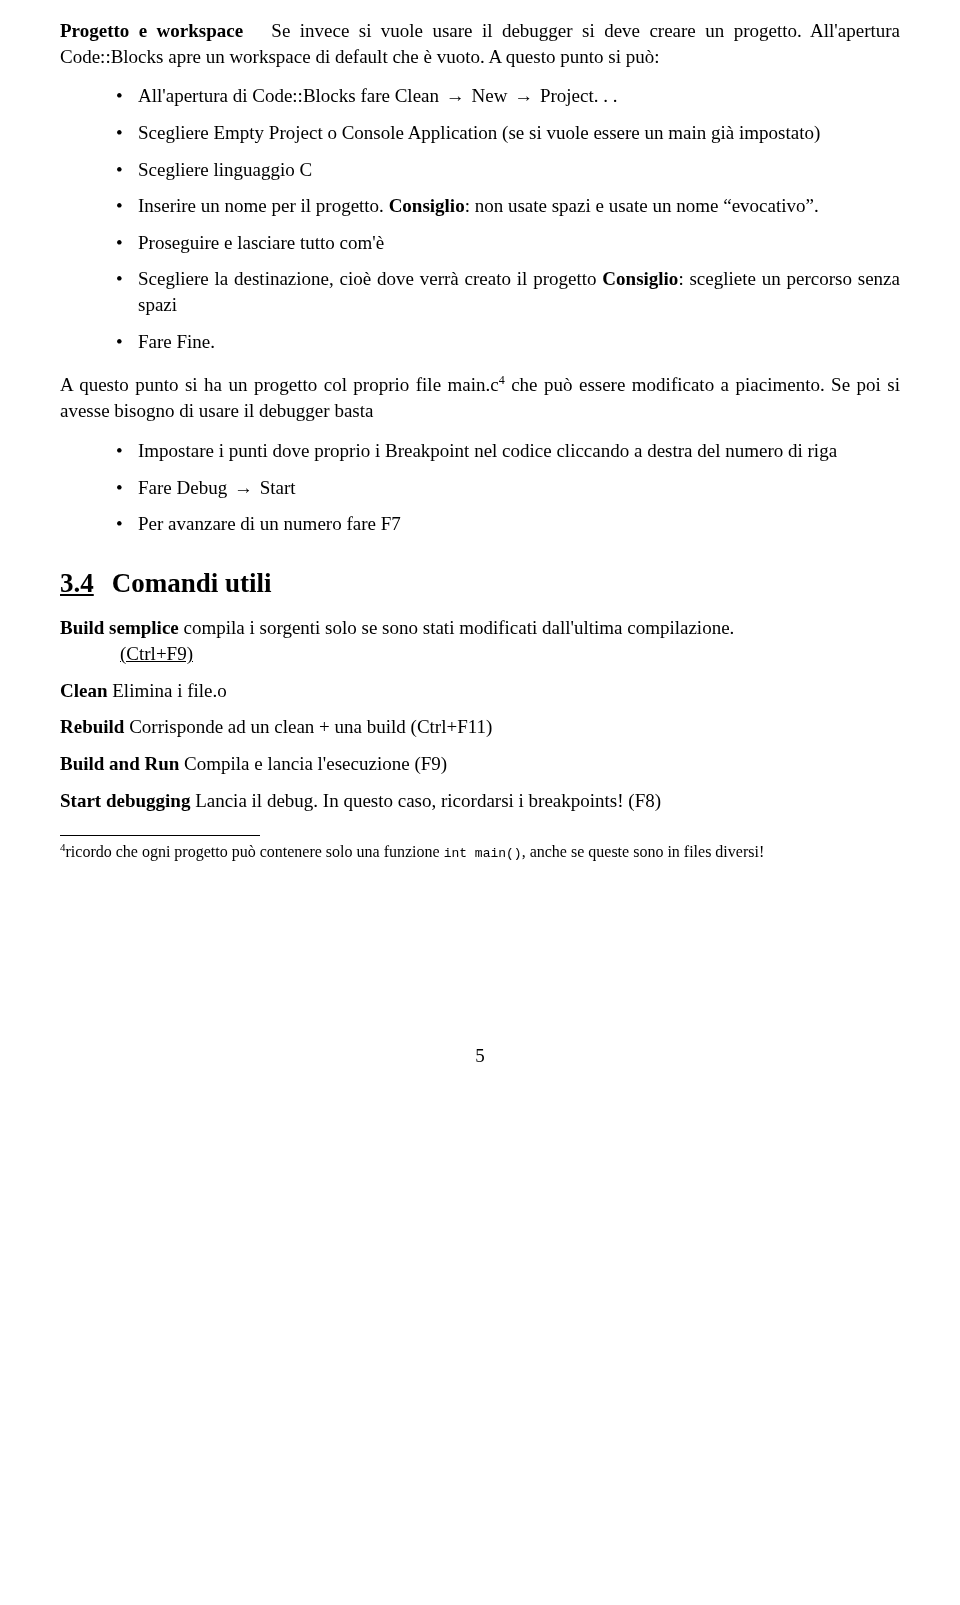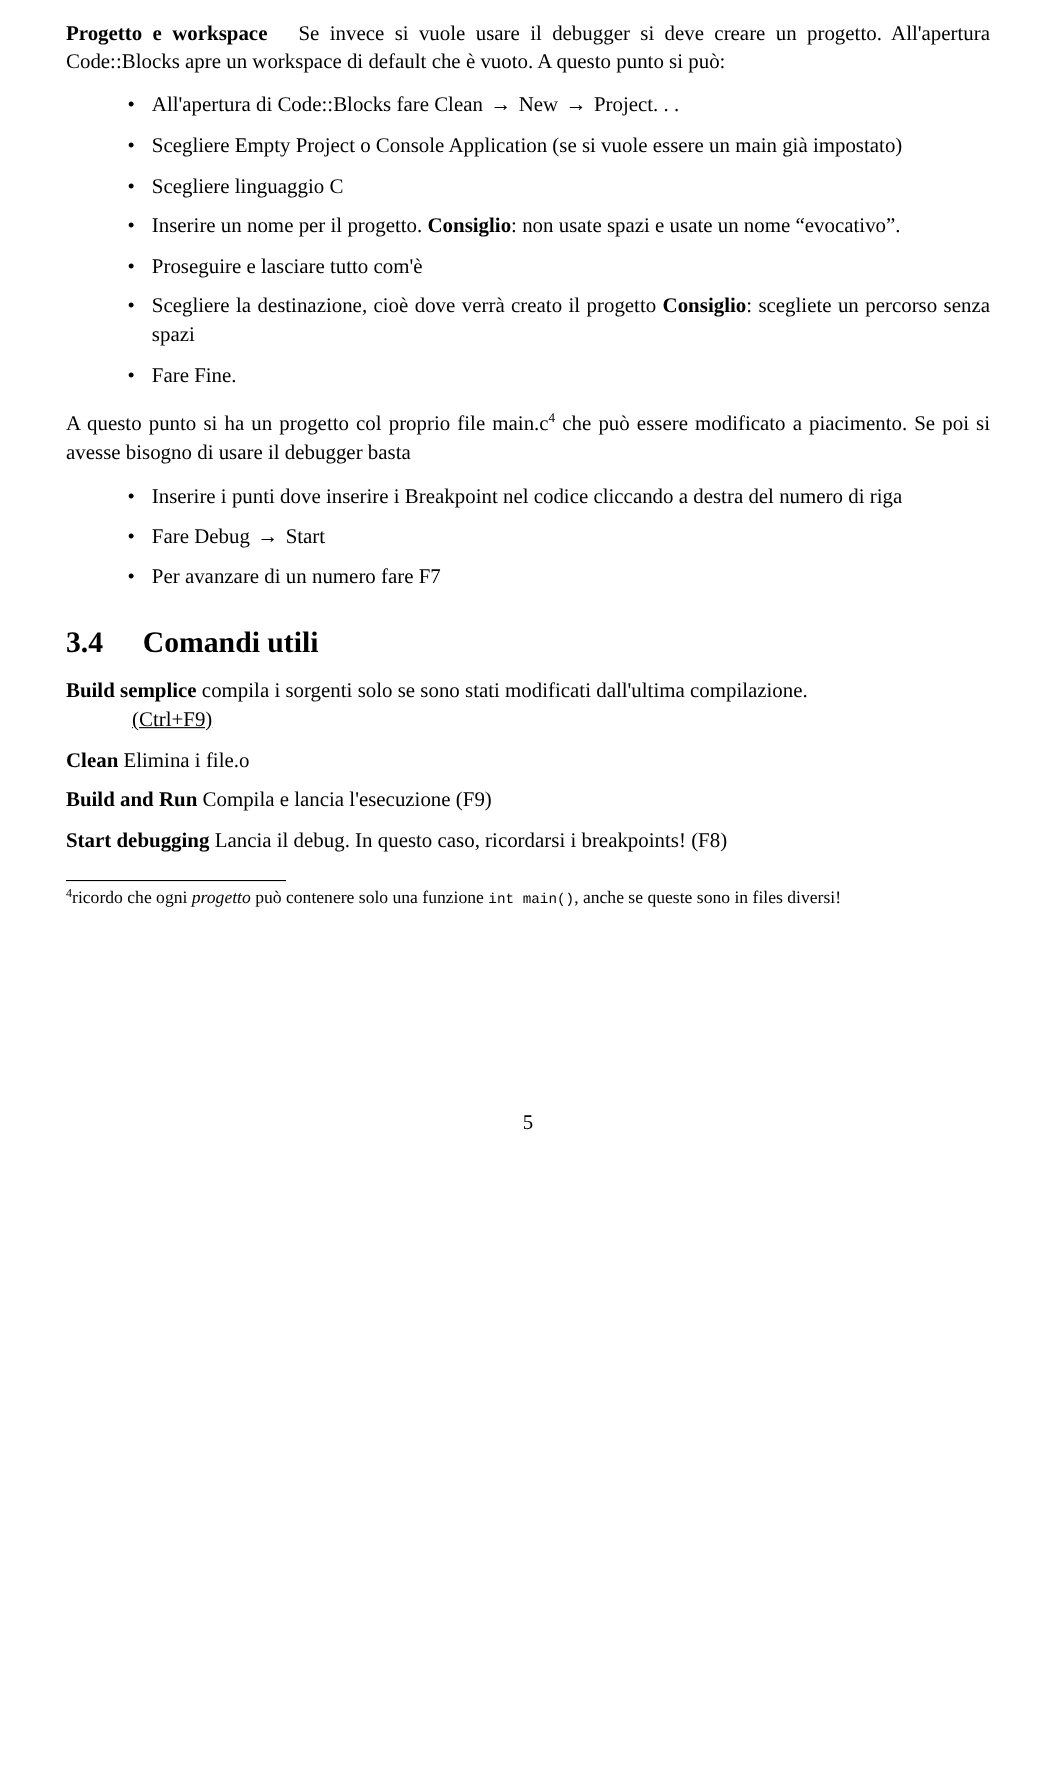--- a/index.html
+++ b/index.html
@@ -32,39 +32,39 @@
     left: -6px;
     top: 0;
     font-size: 19px;
   }
   .arrow { display: inline-block; padding: 0 2px; }
   .section-heading {
     font-size: 27px;
     font-weight: bold;
     margin: 28px 0 14px 0;
   }
-  .section-num { margin-right: 36px; }
+  .section-num { margin-right: 18px; text-decoration: underline; }
   .dl { margin: 6px 0 0 0; }
   .dl .dl-item { margin: 0 0 11px 0; text-align: justify; }
   .dl .dl-term { font-weight: bold; }
   .dl .dl-indent { padding-left: 60px; display: block; text-decoration: underline; }
   .footnote-rule {
     border: none;
     border-top: 1px solid #000;
     width: 200px;
     margin: 22px 0 4px 0;
   }
   .footnote {
     font-size: 16px;
     line-height: 1.3;
     text-align: justify;
   }
   .footnote sup { font-size: 11px; vertical-align: super; }
   sup.ref { font-size: 12px; vertical-align: super; }
-  .italic { font-style: italic; }
+  .italic { }
   .tt { font-family: "Courier New", monospace; font-size: 13px; }
   .pagenum { text-align: center; margin-top: 180px; font-size: 19px; }
   .ldquo::before { content: "\201C"; }
   .rdquo::after { content: "\201D"; }
 </style>
 </head>
 <body>
 
 <p class="para">
   <span class="runin-bold">Progetto e workspace</span>&nbsp;&nbsp;&nbsp;<span>Se invece si vuole usare il debugger si deve creare un progetto. All'apertura Code::Blocks apre un workspace di default che è vuoto. A questo punto si può:</span>
@@ -84,40 +84,43 @@
     <span>Scegliere la destinazione, cioè dove verrà creato il progetto </span><span class="runin-bold">Consiglio</span><span>: scegliete un percorso senza spazi</span>
   </li>
   <li>Fare Fine.</li>
 </ul>
 
 <p class="para">
   <span>A questo punto si ha un progetto col proprio file main.c</span><sup class="ref">4</sup><span> che può essere modificato a piacimento. Se poi si avesse bisogno di usare il debugger basta</span>
 </p>
 
 <ul class="bullets">
-  <li>Inserire i punti dove inserire i Breakpoint nel codice cliccando a destra del numero di riga</li>
+  <li>Impostare i punti dove proprio i Breakpoint nel codice cliccando a destra del numero di riga</li>
   <li>
     <span>Fare Debug </span><span class="arrow">→</span><span> Start</span>
   </li>
   <li>Per avanzare di un numero fare F7</li>
 </ul>
 
 <div class="section-heading">
   <span class="section-num">3.4</span><span>Comandi utili</span>
 </div>
 
 <div class="dl">
   <div class="dl-item">
     <span class="dl-term">Build semplice</span><span> compila i sorgenti solo se sono stati modificati dall'ultima compilazione.</span>
     <span class="dl-indent">(Ctrl+F9)</span>
   </div>
   <div class="dl-item">
     <span class="dl-term">Clean</span><span> Elimina i file.o</span>
   </div>
   <div class="dl-item">
+    <span class="dl-term">Rebuild</span><span> Corrisponde ad un clean + una build (Ctrl+F11)</span>
+  </div>
+  <div class="dl-item">
     <span class="dl-term">Build and Run</span><span> Compila e lancia l'esecuzione (F9)</span>
   </div>
   <div class="dl-item">
     <span class="dl-term">Start debugging</span><span> Lancia il debug. In questo caso, ricordarsi i breakpoints! (F8)</span>
   </div>
 </div>
 
 <hr class="footnote-rule">
 <div class="footnote">
   <sup>4</sup><span>ricordo che ogni </span><span class="italic">progetto</span><span> può contenere solo una funzione </span><span class="tt">int main()</span><span>, anche se queste sono in files diversi!</span>

